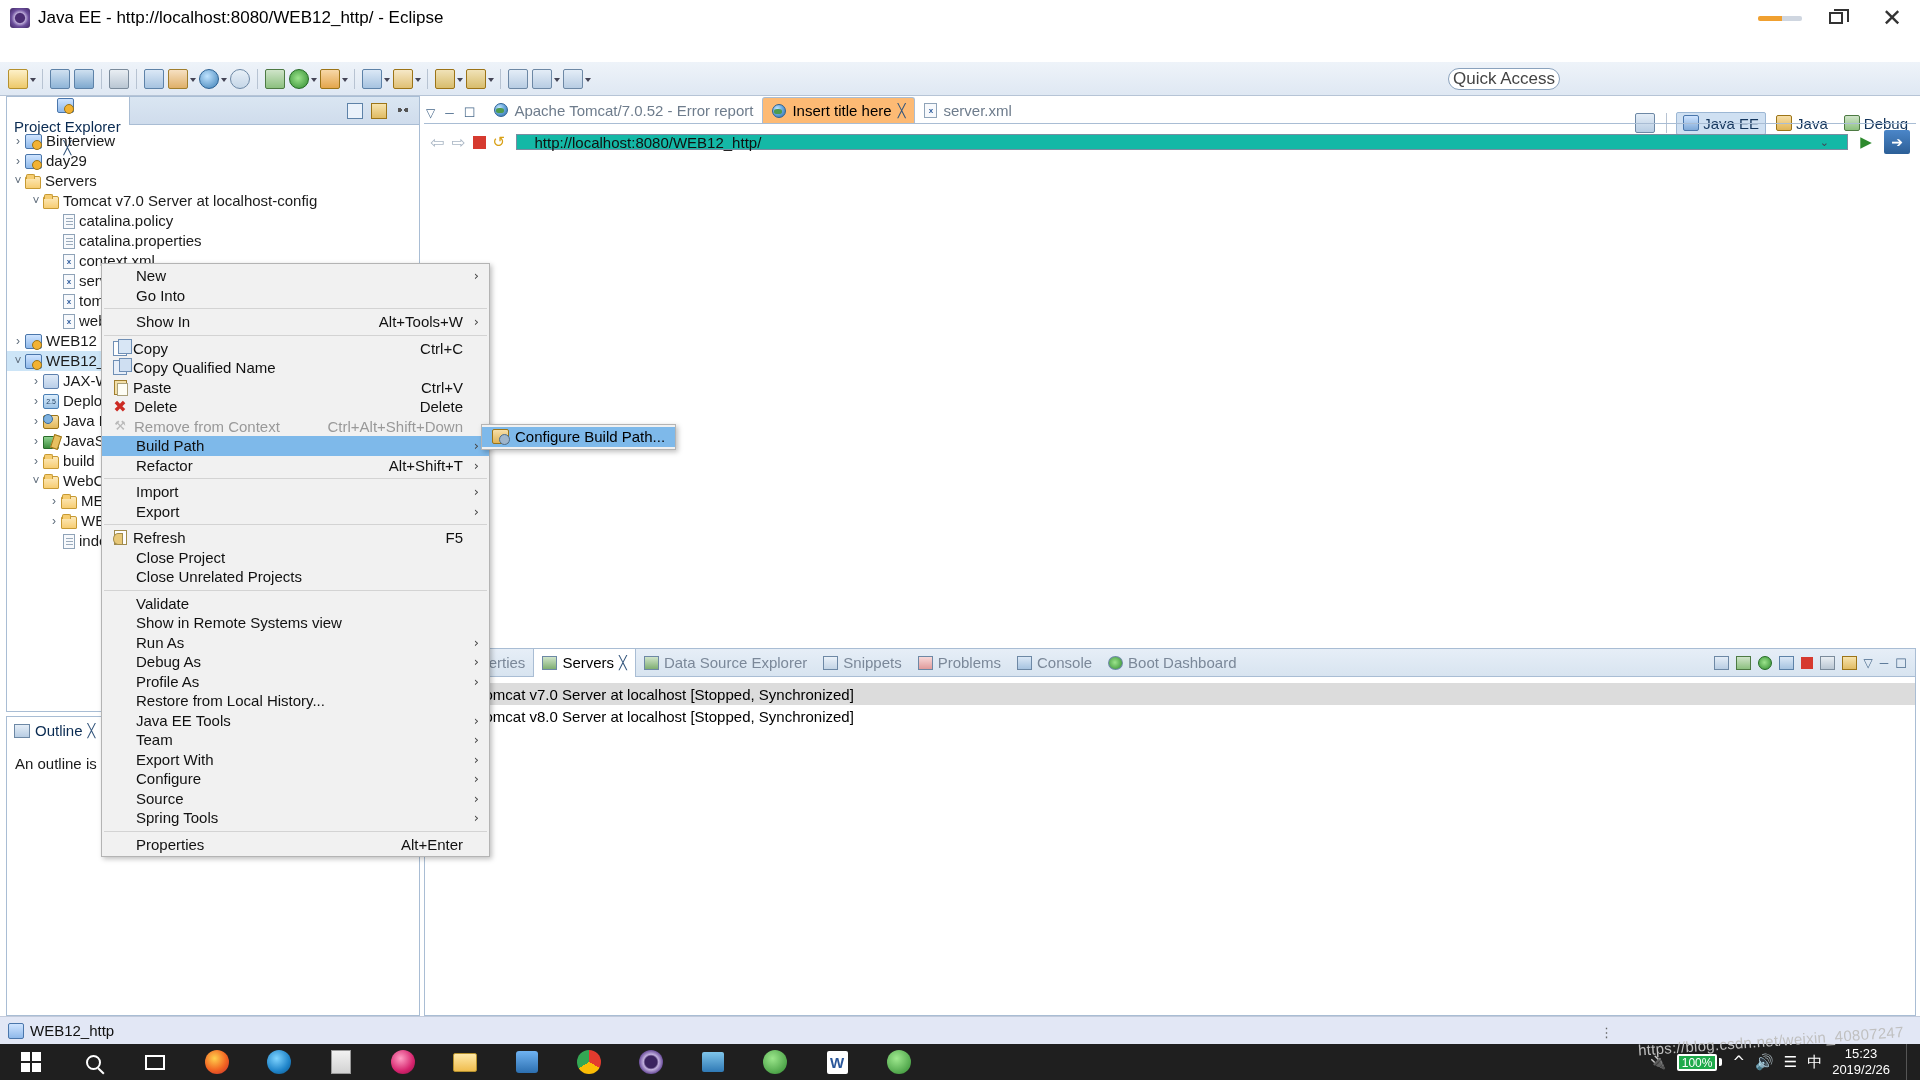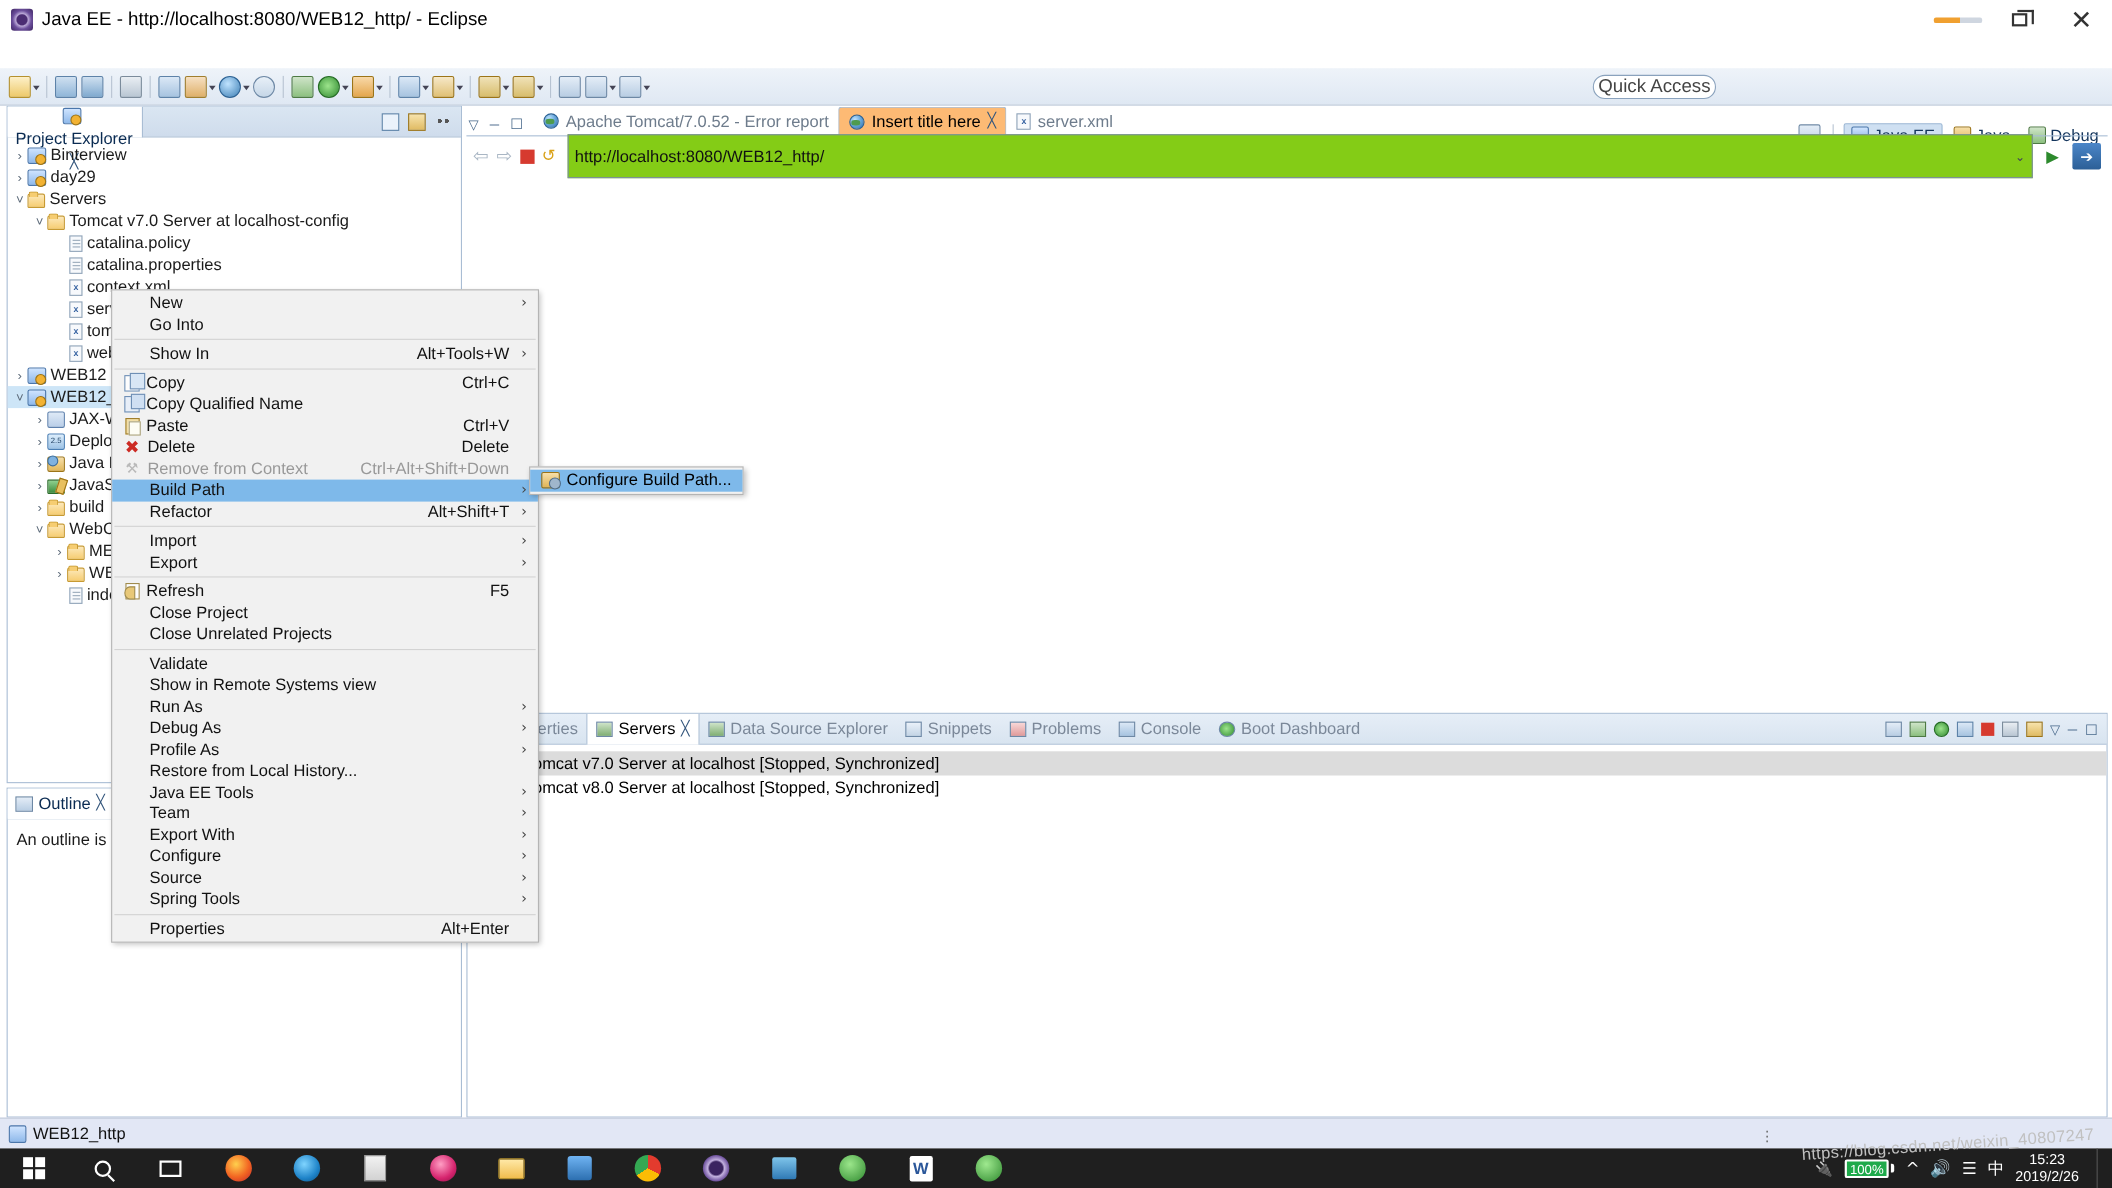--- a/index.html
+++ b/index.html
@@ -183,22 +183,22 @@
   }
   .globe.green:after{content:"";position:absolute;left:1px;top:4px;width:8px;height:5px;background:#4e9b4e;border-radius:40%;}
   .xmlbadge{ width:13px;height:15px;background:#f7f9fc;border:1px solid #8fa3b8;font-size:8px;color:#2f5d9e;text-align:center;line-height:13px;font-weight:bold;flex:none;}
   .ed-tab-x { font-size: 13px; color: #35577d; font-family: "DejaVu Sans", sans-serif; }
 
   .browser-bar { height: 32px; display: flex; align-items: center; gap: 7px; padding: 4px 6px 0 6px; }
   .nav-arrow { font-size: 17px; color: #a9b6c4; font-family: "DejaVu Sans", sans-serif; }
   .stop-sq { width: 13px; height: 13px; background: #d63a2f; }
   .refresh-ico { width: 16px; height: 16px; color: #d9a117; font-size: 15px; line-height: 16px;}
   .urlbox {
-    flex: 1; height: 40px; border: 1px solid #7a8da1; background: #84cc16;
-    display: flex; align-items: center; padding: 0 6px;
+    flex: 1; height: 16px; border: 1px solid #7a8da1; background: #14b8a6;
+    display: flex; align-items: center; padding: 0 18px;
     font-size: 15px; color: #111;
   }
   .url-caret { margin-left: auto; font-size: 11px; color: #445; font-family:"DejaVu Sans",sans-serif;}
   .go-btn { width: 22px; height: 22px; display:flex;align-items:center;justify-content:center; color: #2d8a2d; font-size: 15px; }
   .blue-btn {
     width: 26px; height: 24px; background: linear-gradient(#4b86c8,#2c5f97);
     color: #fff; display: flex; align-items: center; justify-content: center;
     font-size: 14px; border-radius: 2px;
   }
   .browser-canvas {

